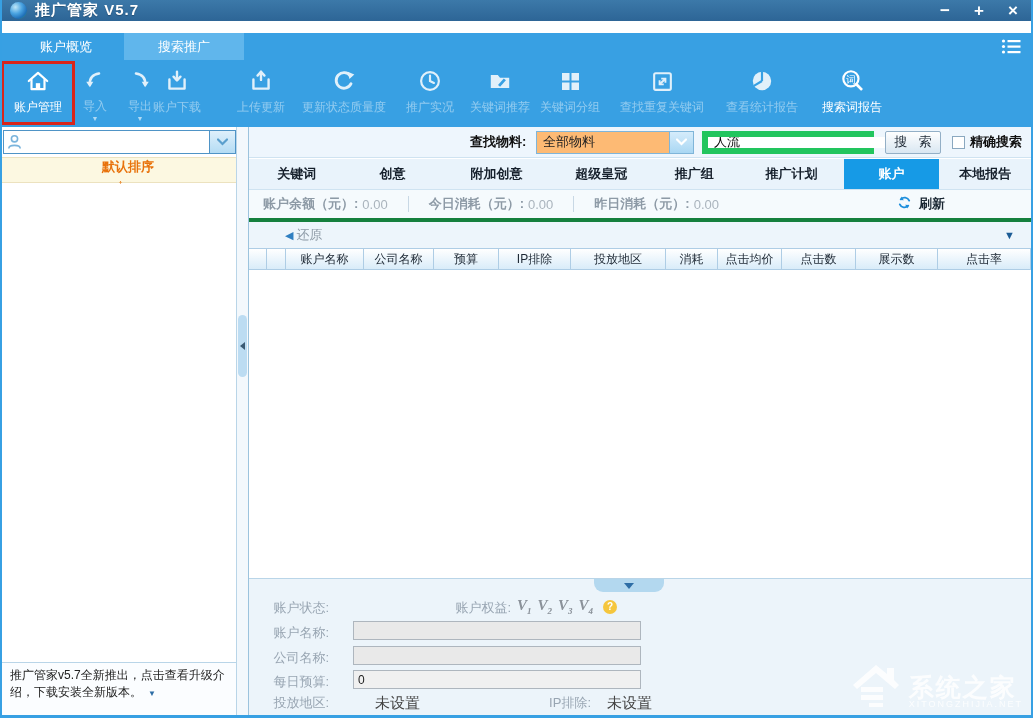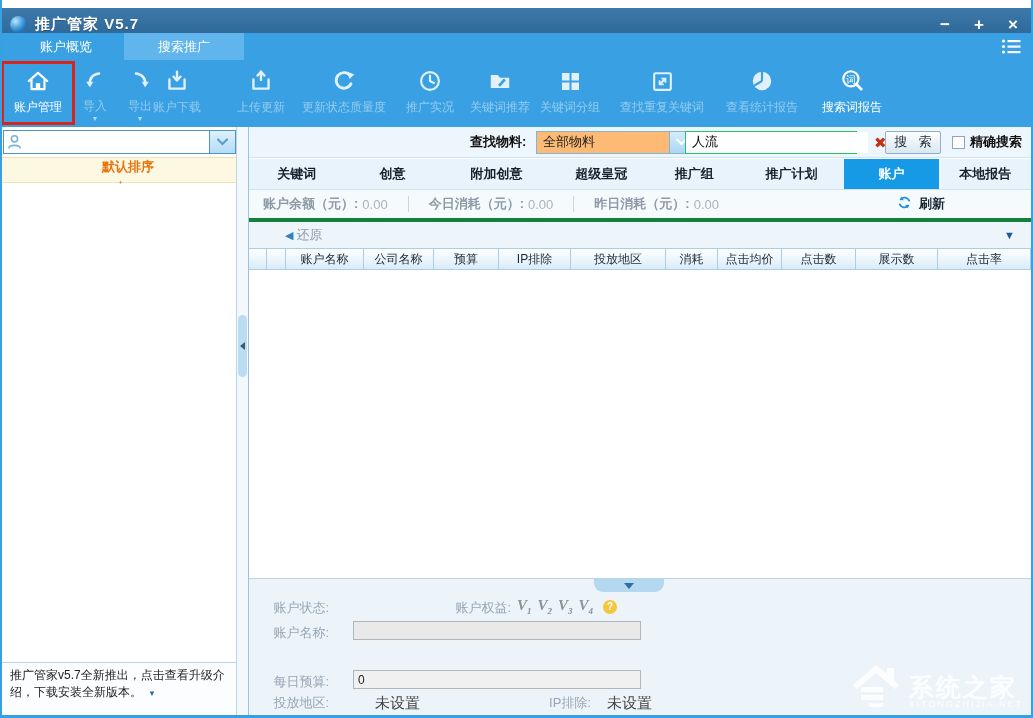--- a/index.html
+++ b/index.html
@@ -5,21 +5,21 @@
   * { margin:0; padding:0; box-sizing:border-box; }
   html,body { background:#9aa5ad; }
   body { font-family:"Liberation Sans","DejaVu Sans",sans-serif; }
   .window{ position:relative; width:1033px; height:718px; background:#fff; overflow:hidden; }
   .edge{ position:absolute; background:#37a0e3; z-index:50; }
   .edge-l{ left:0; top:0; bottom:0; width:2px; }
   .edge-r{ right:0; top:0; bottom:0; width:2px; }
   .edge-b{ left:0; right:0; bottom:0; height:3px; }
 
   
-  .titlebar{ position:absolute; left:0; top:8px; width:100%; height:33px;
+  .titlebar{ position:absolute; left:0; top:0; width:100%; height:21px;
     background:linear-gradient(#3c79a9,#2d6596); display:flex; align-items:center; padding:0 10px; }
   .logo{ width:17px; height:17px; border-radius:50%;
     background:radial-gradient(circle at 32% 30%, #bfe6f8 0%, #4aa3e0 40%, #1f6fb8 70%, #3aa43a 100%); margin-right:8px; }
   .title-text{ color:#fff; font-weight:bold; font-size:15px; letter-spacing:1px;
     text-shadow:0 1px 1px rgba(0,0,0,.25); }
   .win-controls{ margin-left:auto; display:flex; gap:14px; }
   .win-btn{ color:#fff; font-size:17px; font-weight:bold; width:20px; text-align:center; cursor:default; line-height:20px; }
 
   
   .navbar{ position:absolute; left:0; top:33px; width:100%; height:27px; background:#38a0e3; }
@@ -76,22 +76,22 @@
     border-left:1px solid #9cc3dd; }
 
   .filter-bar{ position:absolute; left:0; top:0; width:100%; height:31px; background:#eef6fd;
     border-bottom:1px solid #cfe3f1; display:flex; align-items:center; }
   .fb-label{ position:absolute; left:221px; font-size:13px; font-weight:bold; color:#111; }
   .combo{ position:absolute; left:287px; width:158px; height:23px; background:#fdba74;
     border:1px solid #7fb5d9; display:flex; align-items:center; }
   .combo .cval{ flex:1; font-size:13px; color:#222; padding-left:6px; }
   .combo .cbtn{ width:24px; height:100%; background:linear-gradient(#d5ecfb,#a9d7f3);
     border-left:1px solid #7fb5d9; display:flex; align-items:center; justify-content:center; }
-  .fb-input-wrap{ position:absolute; left:436px; width:172px; height:23px; background:#f0abfc;
-    border:1px solid #22c55e; display:flex; align-items:center; }
+  .fb-input-wrap{ position:absolute; left:453px; width:172px; height:23px; background:#f0abfc;
+    border:6px solid #22c55e; display:flex; align-items:center; }
   .fb-input{ flex:1; border:none; outline:none; font-size:13px; padding-left:6px; height:100%; }
   .clear-x{ color:#c92d12; font-size:15px; font-weight:bold; padding:0 6px; line-height:1;
     text-shadow:0 1px 0 rgba(255,255,255,.6); }
   .search-btn{ position:absolute; left:636px; width:56px; height:23px;
     background:linear-gradient(#fefefe,#d9e7f2); border:1px solid #93afc6; border-radius:2px;
     font-size:13px; color:#1c2733; display:flex; align-items:center; justify-content:center; letter-spacing:4px; padding-left:4px;}
   .exact-wrap{ position:absolute; left:703px; display:flex; align-items:center; }
   .checkbox{ width:13px; height:13px; background:#fff; border:1px solid #8aa8c0; }
   .exact-label{ font-size:13px; font-weight:bold; color:#111; margin-left:5px; }
 
@@ -447,20 +447,24 @@
           <span class="vmark"><i>V</i><sub>4</sub></span>
           <span class="qbadge">?</span>
         </span>
       </div>
 
       <div class="frow" style="top:42px; left:0; width:100%; height:20px;">
         <span class="flabel" style="left:0; top:3px;">账户名称:</span>
         <input class="finput" style="top: 0px;" disabled="" value="">
       </div>
 
+      <div class="frow" style="top:67px; left:0; width:100%; height:20px;">
+        <span class="flabel" style="left:0; top:3px;">公司名称:</span>
+        <input class="finput" style="top: 0px;" disabled="" value="">
+      </div>
 
       <div class="frow" style="top:91px; left:0; width:100%; height:20px;">
         <span class="flabel" style="left:0; top:3px;">每日预算:</span>
         <input class="finput" style="top: 0px; background: rgb(240, 240, 240);" value="0">
       </div>
 
       <div class="frow" style="top:115px; left:0; width:100%; height:18px;">
         <span class="flabel" style="left:0; top:0;">投放地区:</span>
         <span class="fvalue" style="left:126px; top:0;">未设置</span>
         <span class="flabel" style="left:282px; top:0; width:60px;">IP排除:</span>

